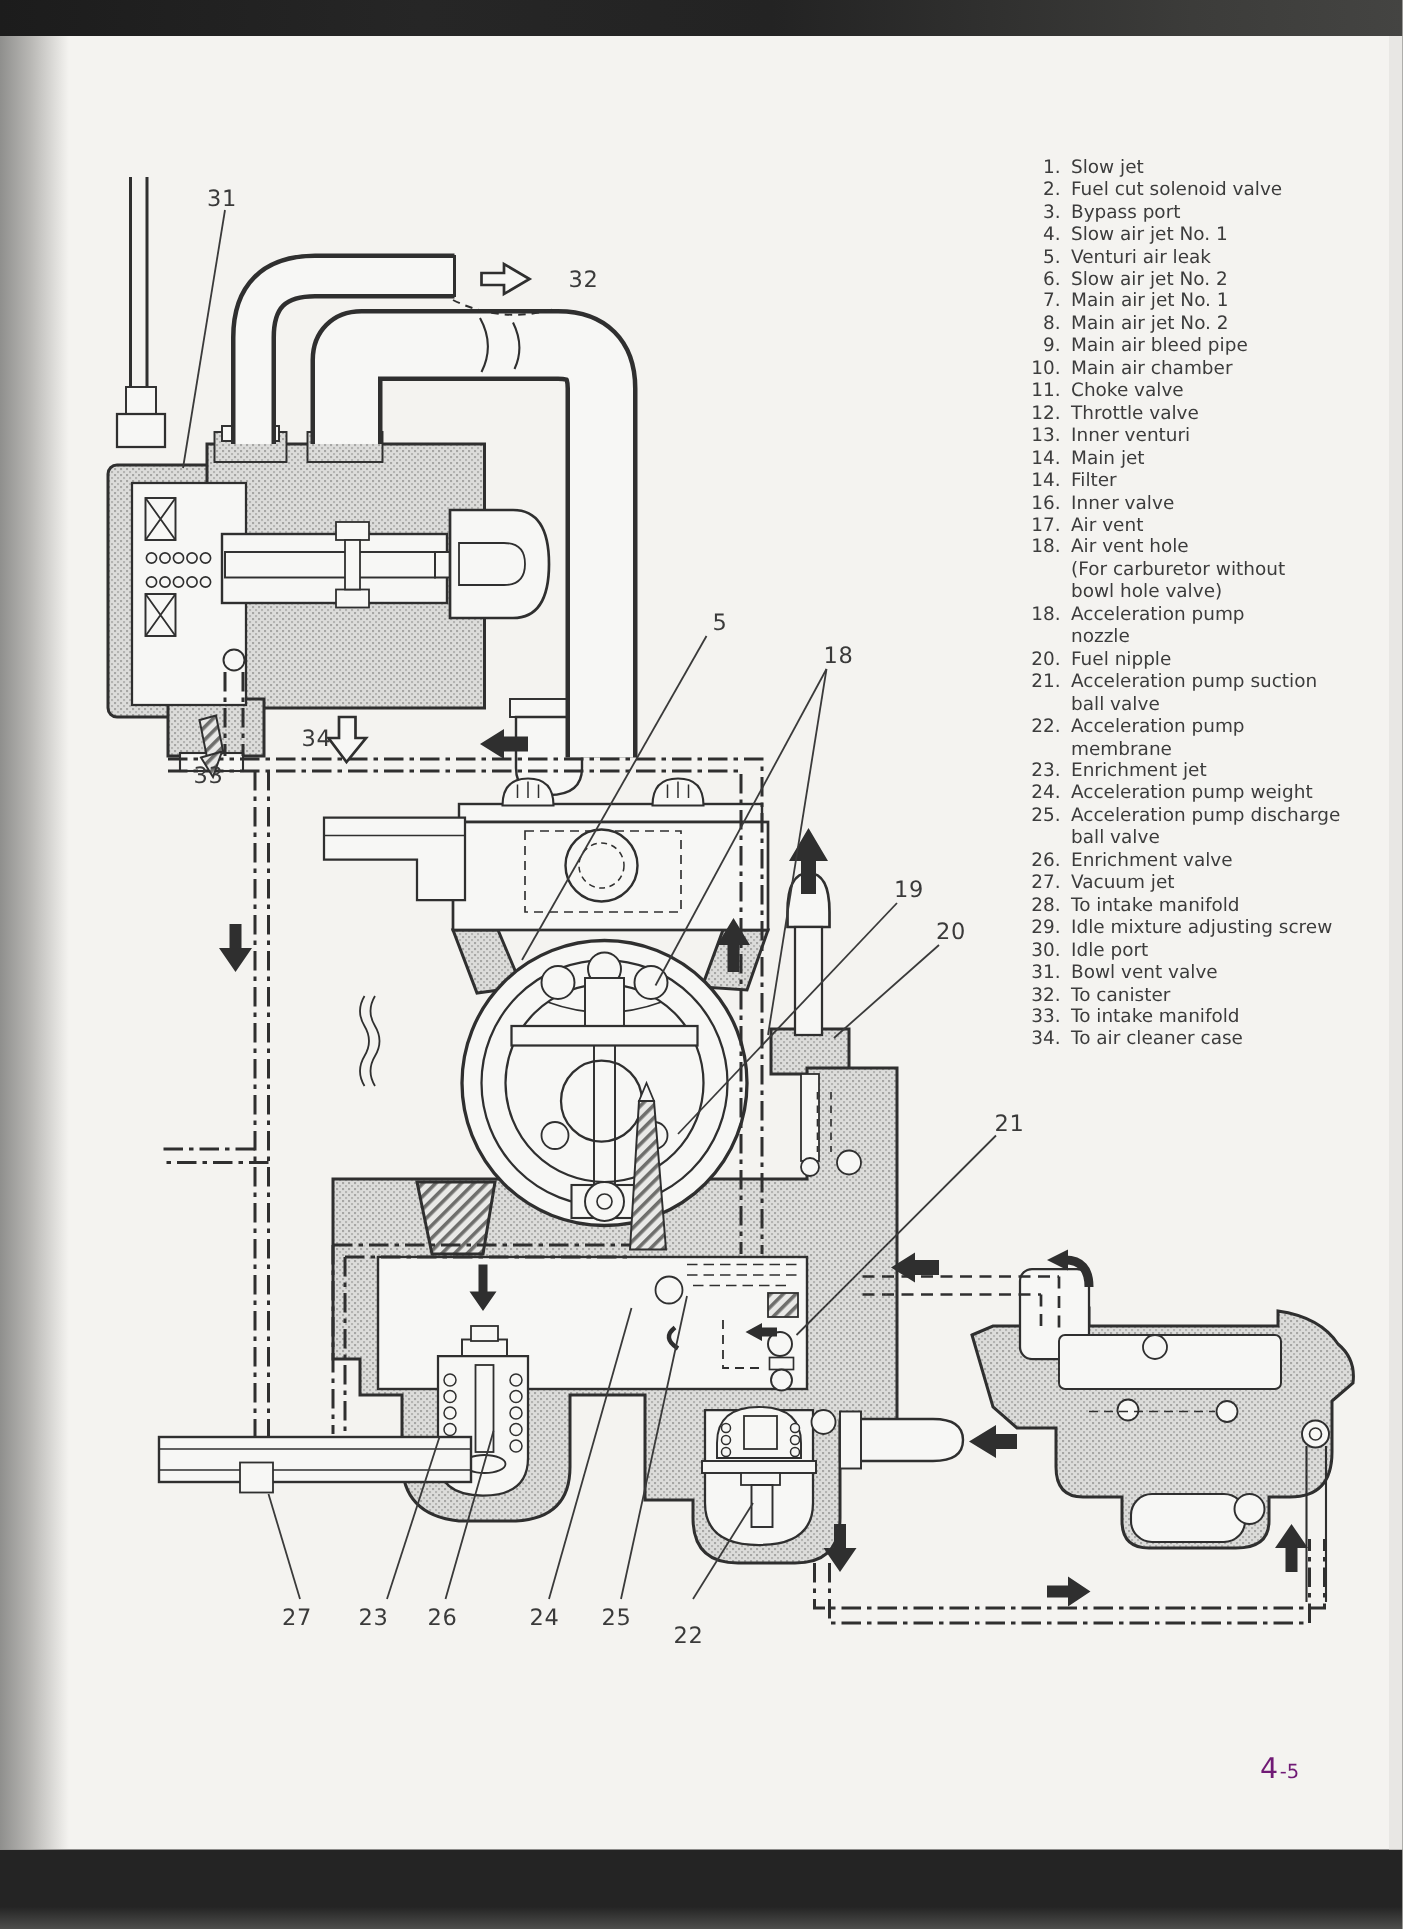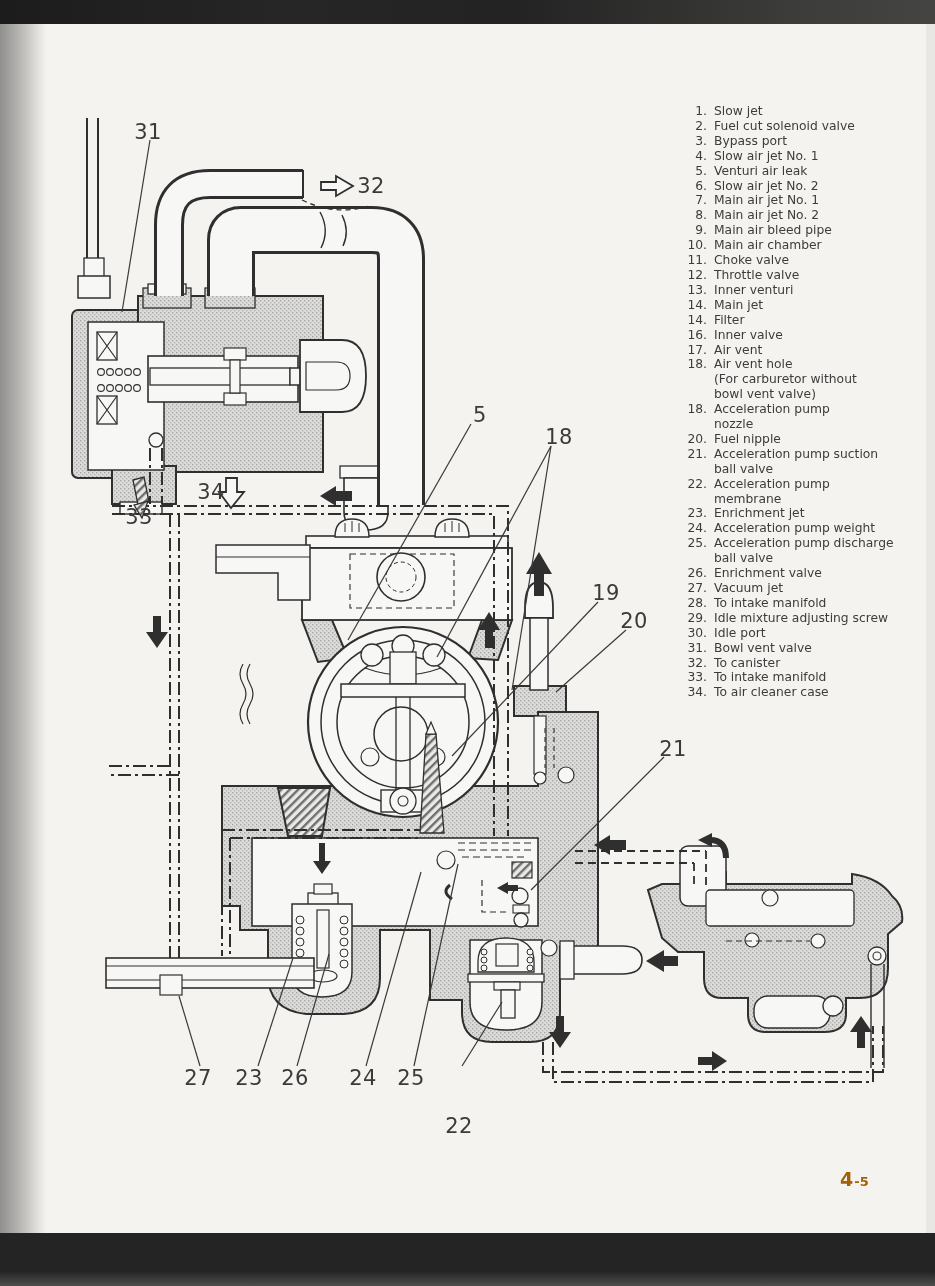--- a/index.html
+++ b/index.html
@@ -6,28 +6,28 @@
   .page{position:relative;width:935px;height:1286px;background:#f4f3f0;overflow:hidden;
         font-family:"DejaVu Sans","Liberation Sans",sans-serif;color:#333;}
   .band-top{position:absolute;left:0;top:0;width:935px;height:24px;
         background:linear-gradient(90deg,#1c1c1c,#262626 30%,#232323 55%,#3c3c3a 85%,#444442);}
   .band-bottom{position:absolute;left:0;top:1233px;width:935px;height:53px;
         background:linear-gradient(#242424 0 72%,#4e4e4c);}
   .gutter{position:absolute;left:0;top:24px;width:46px;height:1209px;
         background:linear-gradient(90deg,#8f8f8d,#b9b8b5 45%,rgba(244,243,240,0));}
   .edge-right{position:absolute;right:0;top:24px;width:9px;height:1209px;background:#e8e7e4;}
   svg.art{position:absolute;left:0;top:0;}
-  .callout{position:absolute;transform:translate(-50%,-50%);font-size:21px;color:#3a3a3a;
+  .callout{position:absolute;transform:translate(-50%,-50%);font-size:15px;color:#3a3a3a;
         letter-spacing:.5px;white-space:nowrap;}
   .legend{position:absolute;left:684px;top:104px;width:236px;font-size:12.3px;
         line-height:14.9px;color:#3c3c3c;}
   .lrow{display:flex;}
   .ln{width:23px;text-align:right;margin-right:7px;flex:none;}
   .lt{flex:1;white-space:nowrap;}
-  .pageno{position:absolute;left:840px;top:1168px;color:#a16207;font-weight:bold;}
+  .pageno{position:absolute;left:840px;top:1168px;color:#701a75;}
   .pageno .big{font-size:19px;letter-spacing:1px;}
   .pageno .small{font-size:13px;}
 </style>
 </head>
 <body>
 
 <div class="page">
 
   <svg class="art" width="935" height="1286" viewBox="0 0 935 1286">
     <defs>
@@ -284,34 +284,34 @@
       <path d="M200,1066 L179,996"></path>
       <path d="M258,1066 L293,958"></path>
       <path d="M297,1066 L329,954"></path>
       <path d="M366,1066 L421,872"></path>
       <path d="M414,1066 L458,864"></path>
       <path d="M462,1066 L502,1002"></path>
     </g>
   </svg>
 
   <span class="callout" style="left:148px;top:132px">31</span>
-  <span class="callout" style="left:371px;top:186px">32</span>
+  <span class="callout" style="left:389px;top:186px">32</span>
   <span class="callout" style="left:139px;top:517px">33</span>
   <span class="callout" style="left:211px;top:492px">34</span>
   <span class="callout" style="left:480px;top:415px">5</span>
   <span class="callout" style="left:559px;top:437px">18</span>
   <span class="callout" style="left:606px;top:593px">19</span>
   <span class="callout" style="left:634px;top:621px">20</span>
   <span class="callout" style="left:673px;top:749px">21</span>
   <span class="callout" style="left:198px;top:1078px">27</span>
   <span class="callout" style="left:249px;top:1078px">23</span>
   <span class="callout" style="left:295px;top:1078px">26</span>
   <span class="callout" style="left:363px;top:1078px">24</span>
   <span class="callout" style="left:411px;top:1078px">25</span>
-  <span class="callout" style="left:459px;top:1126px">22</span>
+  <span class="callout" style="left:459px;top:1090px">22</span>
 
   <div class="legend">
     <div class="lrow">
         <span class="ln">1.</span>
         <span class="lt">Slow jet</span>
       </div>
     <div class="lrow">
         <span class="ln">2.</span>
         <span class="lt">Fuel cut solenoid valve</span>
       </div>
@@ -378,21 +378,21 @@
     <div class="lrow">
         <span class="ln">18.</span>
         <span class="lt">Air vent hole</span>
       </div>
     <div class="lrow">
         <span class="ln"></span>
         <span class="lt">(For carburetor without</span>
       </div>
     <div class="lrow">
         <span class="ln"></span>
-        <span class="lt">bowl vent valve)</span>
+        <span class="lt">bowl hole valve)</span>
       </div>
     <div class="lrow">
         <span class="ln">18.</span>
         <span class="lt">Acceleration pump</span>
       </div>
     <div class="lrow">
         <span class="ln"></span>
         <span class="lt">nozzle</span>
       </div>
     <div class="lrow">

